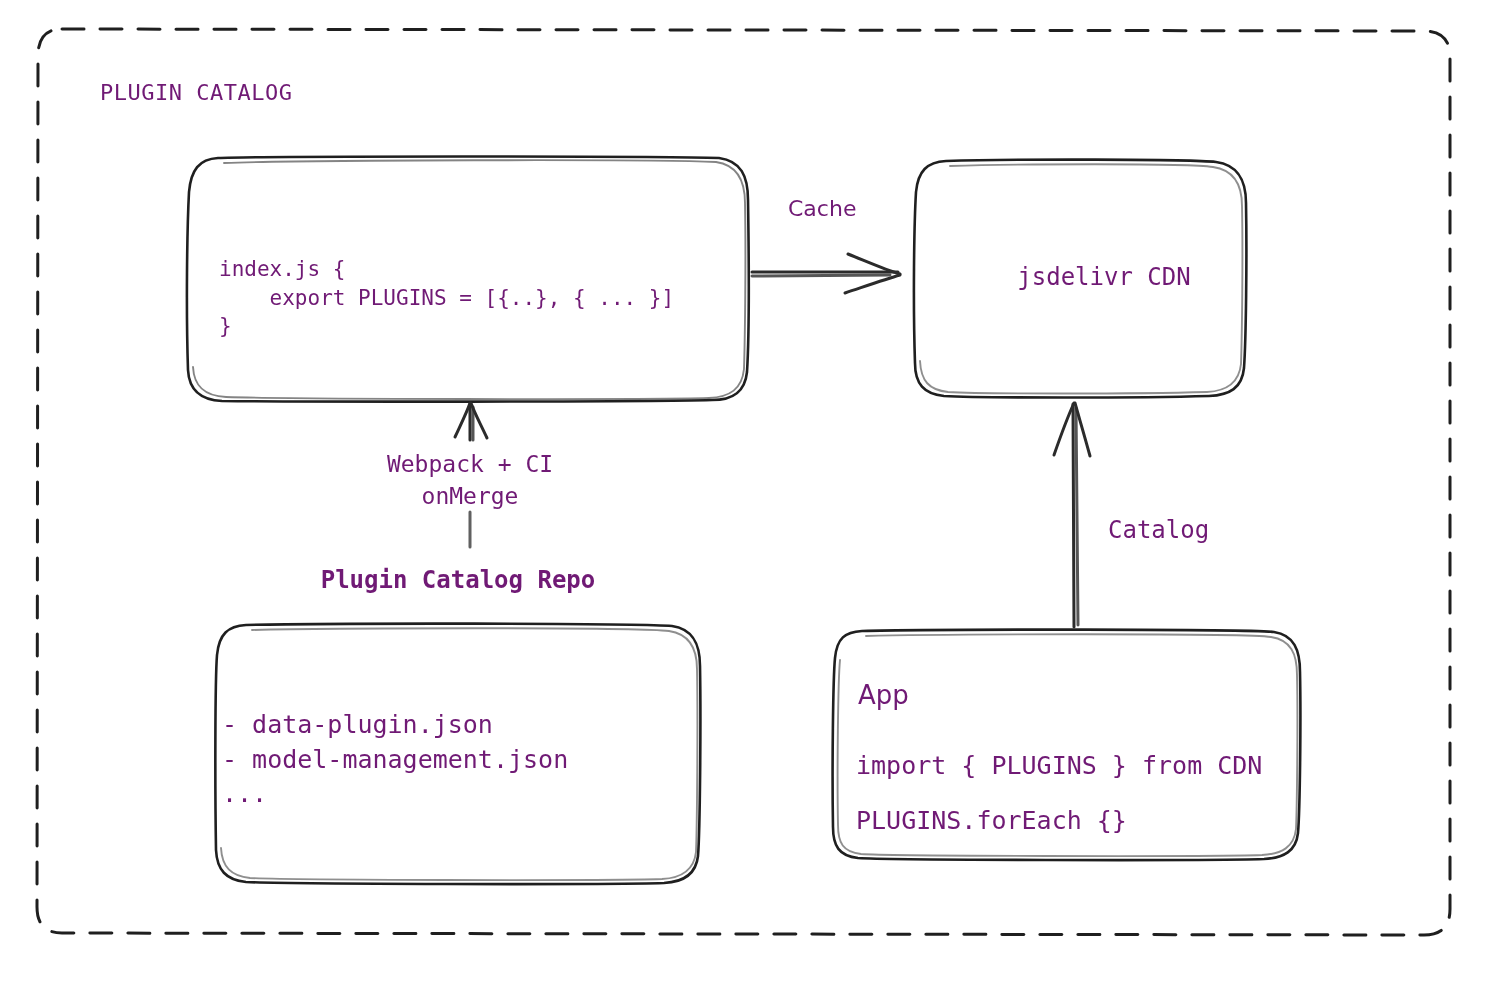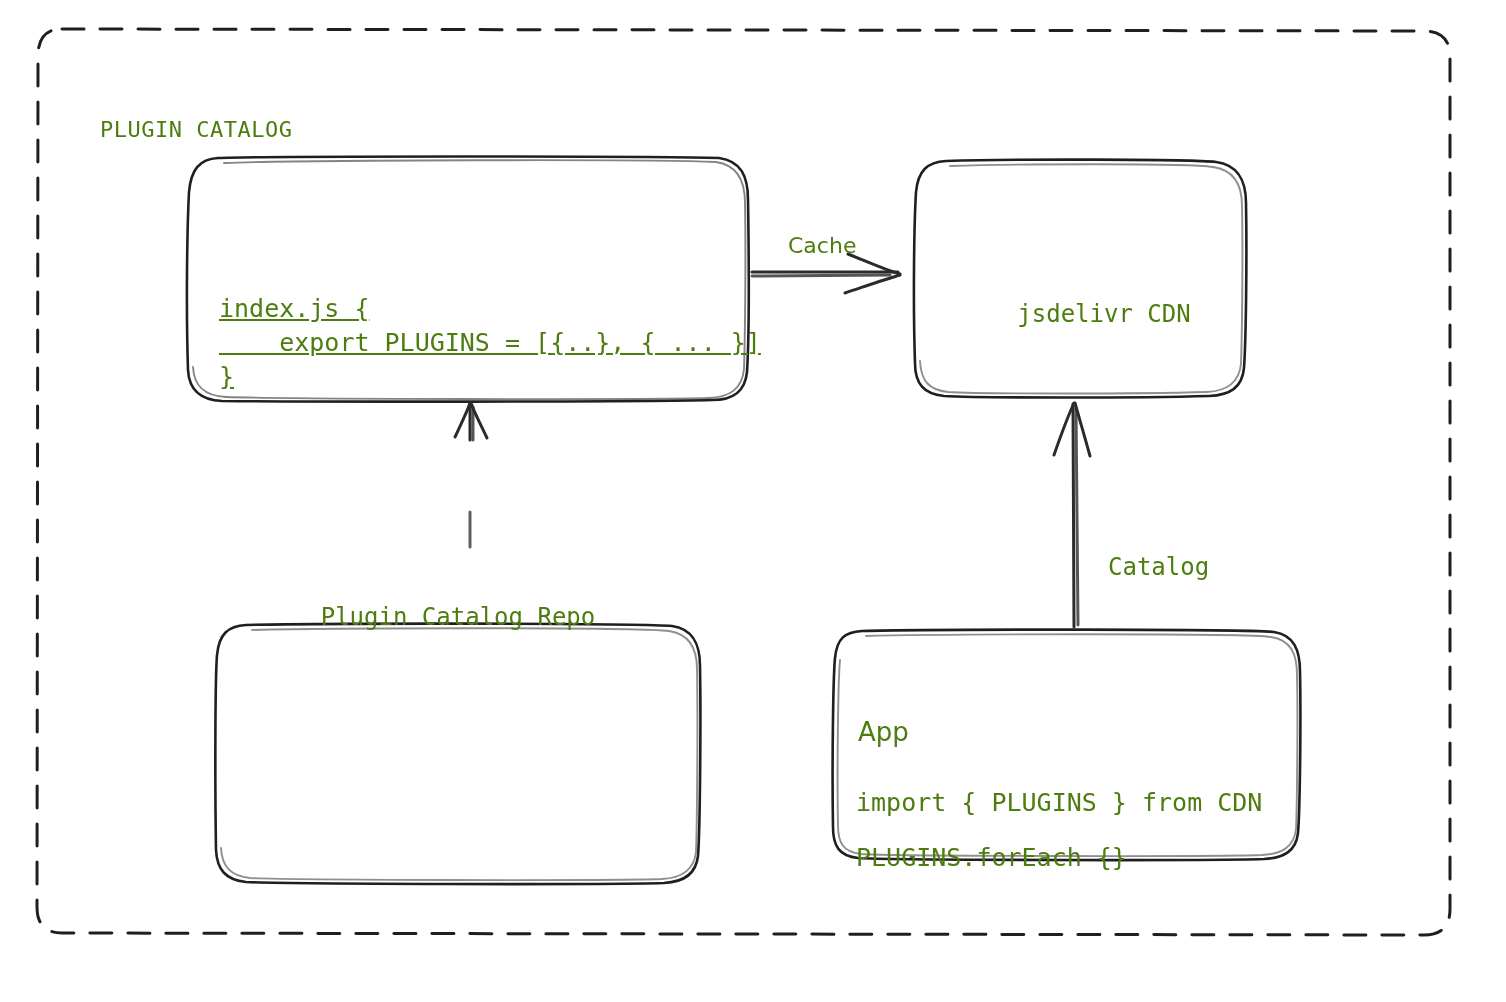--- a/index.html
+++ b/index.html
@@ -23,23 +23,22 @@
     position: absolute;
     left: 0;
     top: 0;
     width: 1506px;
     height: 1002px;
     pointer-events: none;
   }
   .txt {
     position: absolute;
     white-space: pre;
-    color: #4d7c0f;
+    color: #701a75;
     line-height: 1.0;
-    margin-top: 37px;
   }
   .mono {
     font-family: "DejaVu Sans Mono", monospace;
   }
   .sans {
     font-family: "DejaVu Sans", sans-serif;
   }
 
   
   #group-title {
@@ -53,23 +52,22 @@
   #npm-title {
     left: 188px;
     top: 196px;
     width: 560px;
     text-align: center;
     font-size: 21px;
   }
   #npm-code {
     left: 219px;
     top: 255px;
-    font-size: 25px;
+    font-size: 21px;
     line-height: 1.36;
-    text-decoration: underline;
   }
 
   
   #cdn-title {
     left: 915px;
     top: 265px;
     width: 378px;
     text-align: center;
     font-size: 24px;
   }
@@ -91,20 +89,21 @@
     line-height: 1.4;
   }
 
   
   #repo-label {
     left: 216px;
     top: 568px;
     width: 484px;
     text-align: center;
     font-size: 24px;
+    font-weight: bold;
   }
   #repo-files {
     left: 222px;
     top: 708px;
     font-size: 25px;
     line-height: 1.38;
   }
 
   
   #import-label {
@@ -267,23 +266,28 @@
 
 
   <div class="txt mono" id="npm-code">index.js {
     export PLUGINS = [{..}, { ... }]
 }</div>
 
   <div class="txt mono" id="cdn-title">jsdelivr CDN</div>
 
   <div class="txt sans" id="cache-label">Cache</div>
 
+  <div class="txt mono" id="webpack-label">Webpack + CI
+onMerge</div>
 
   <div class="txt mono" id="repo-label">Plugin Catalog Repo</div>
 
+  <div class="txt mono" id="repo-files">- data-plugin.json
+- model-management.json
+...</div>
 
   <div class="txt mono" id="import-label">Catalog</div>
 
   <div class="txt sans" id="app-title">App</div>
 
   <div class="txt mono" id="app-code">import { PLUGINS } from CDN
 PLUGINS.forEach {}</div>
 
 </div>
 

